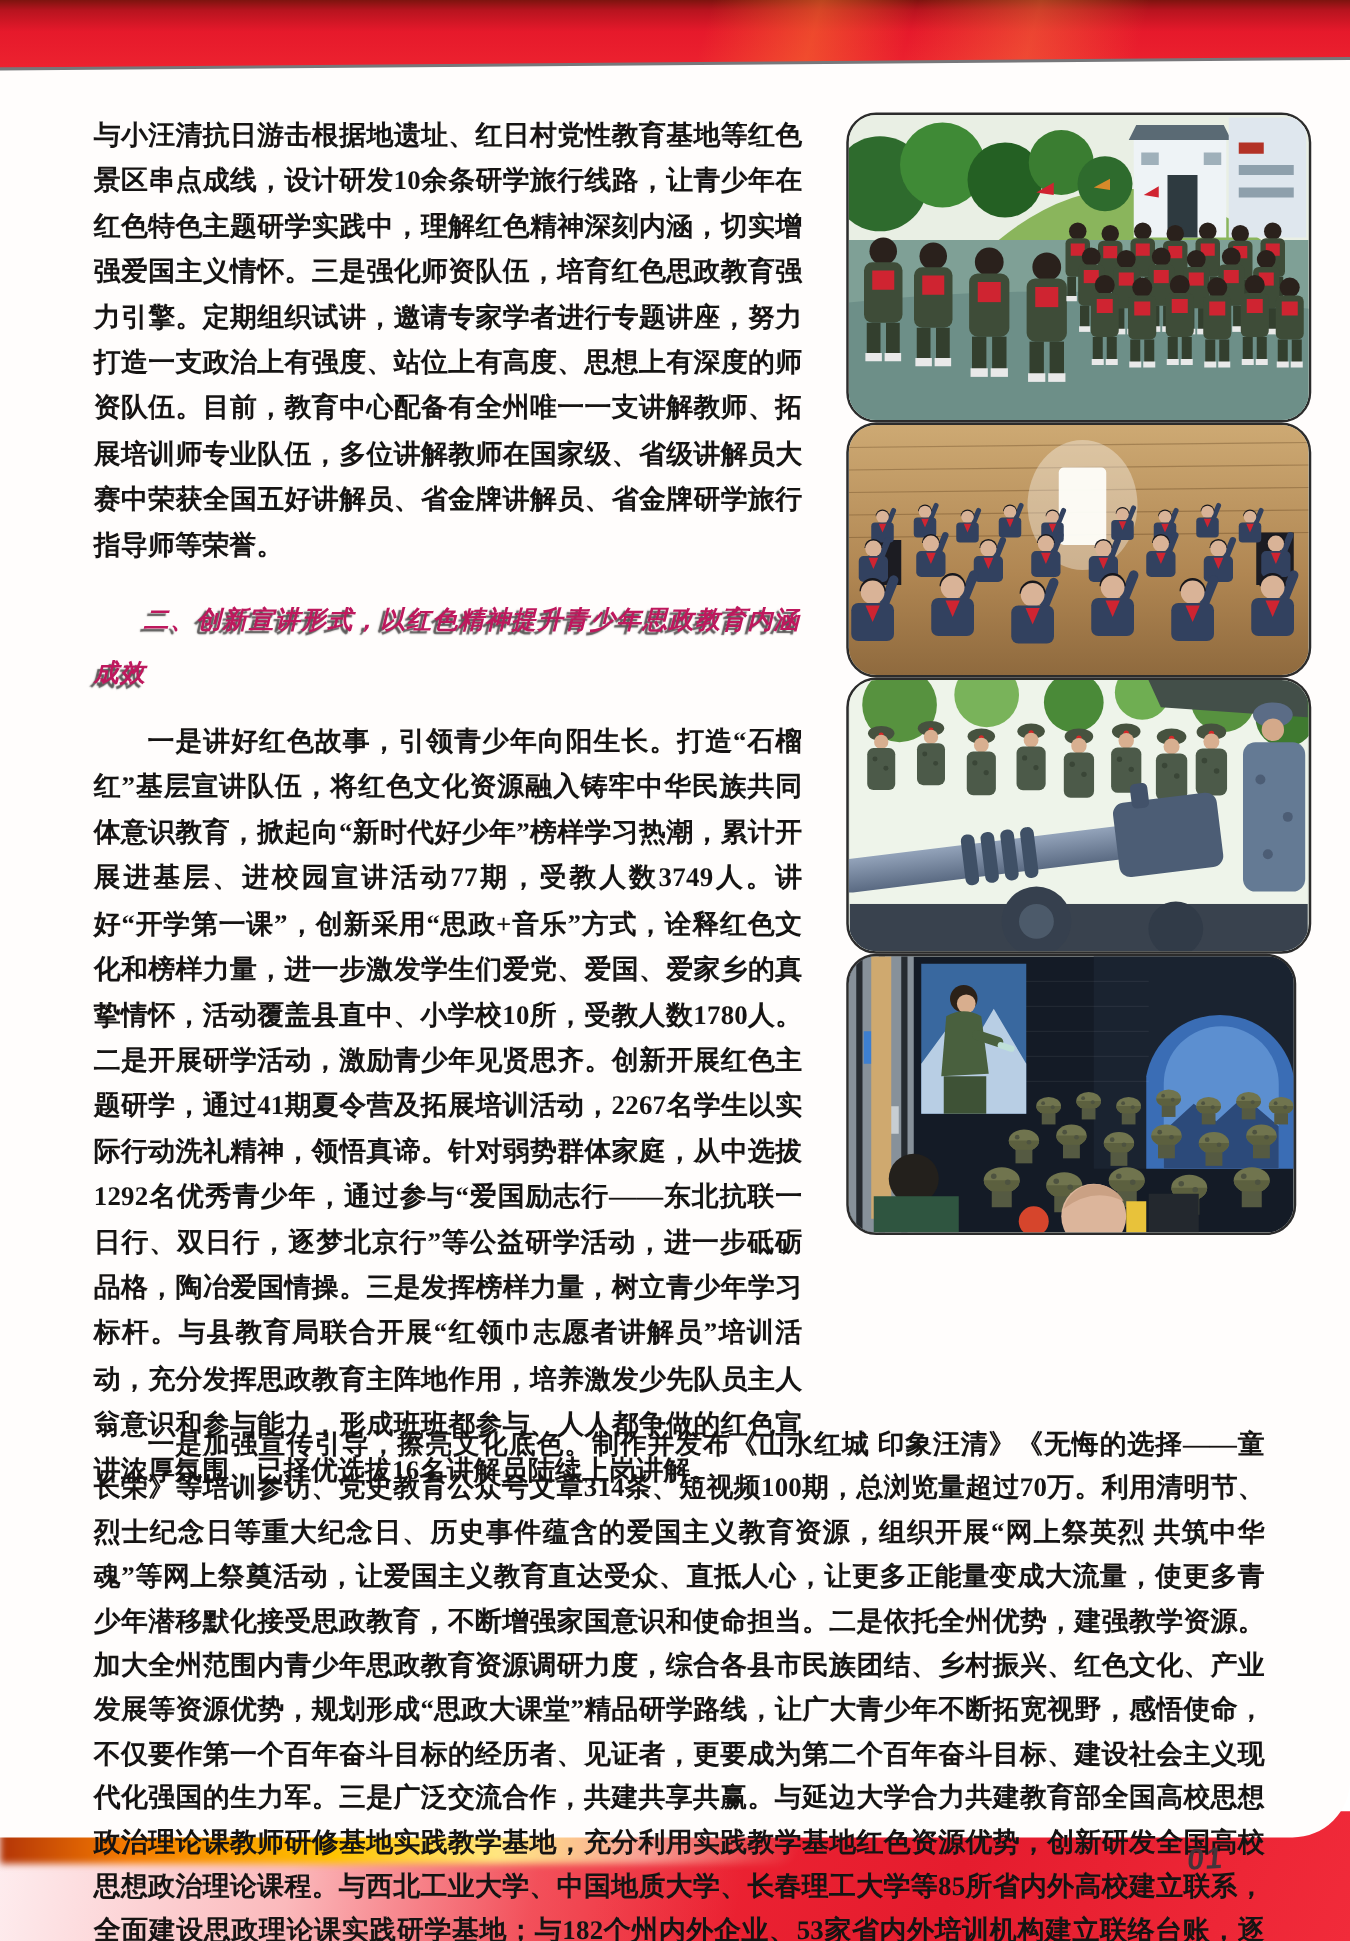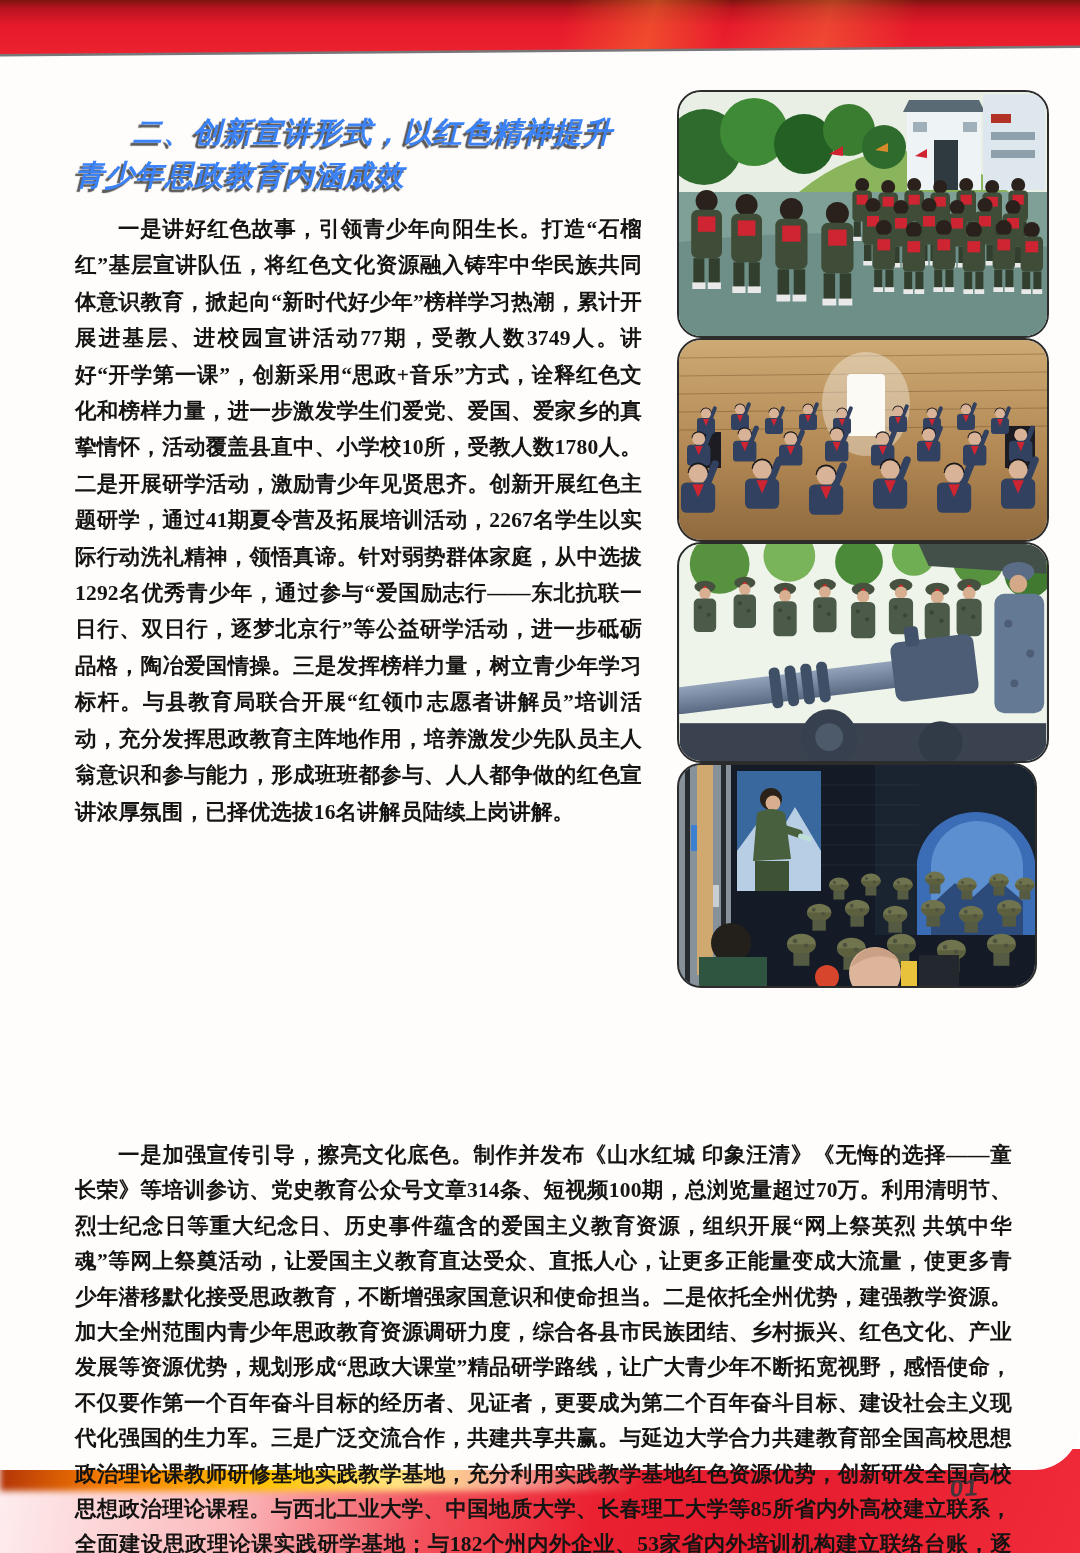--- a/index.html
+++ b/index.html
@@ -34,22 +34,22 @@
     font-size:24px;font-weight:700;color:#43343a;transform:skewX(-8deg) rotate(-3deg);letter-spacing:1px;}
   
   .left-col{position:absolute;left:75px;top:90px;width:567px;z-index:2;}
   .full-col{position:absolute;left:75px;top:1138px;width:937px;z-index:2;}
   .body-para{
     font-size:21.5px;line-height:36.4px;font-weight:700;color:#161413;
     text-align:justify;margin:0;letter-spacing:.2px;
   }
   .indent{text-indent:2em;}
   .sec-heading{
-    font-size:29px;line-height:42.5px;font-weight:700;font-style:italic;
-    color:#3b82f6;text-indent:2em;text-align:left;letter-spacing:1px;
+    font-size:20px;line-height:42.5px;font-weight:700;font-style:italic;
+    color:#be185d;text-indent:2em;text-align:left;letter-spacing:1px;
     text-shadow:-3px 3px 1px rgba(42,40,40,.78);
     margin:21px 0 15px 0;
   }
   .full-col .body-para{line-height:35.4px;}
   
   .photos{position:absolute;left:677px;top:90px;width:372px;z-index:2;}
   .photo{display:block;border:2px solid #2c2c2c;border-radius:24px;overflow:hidden;
     background:#dfe5dd;box-sizing:border-box;width:372px;}
   .photo svg{display:block;width:100%;height:100%;}
   .ph1{height:248px;}
@@ -61,20 +61,21 @@
 <body>
 
 <div class="top-ribbon">
   <div class="rule"></div>
   <div class="red"></div>
 </div>
 
 <div class="sheet"></div>
 
 <div class="left-col">
+  <p class="body-para">与小汪清抗日游击根据地遗址、红日村党性教育基地等红色景区串点成线，设计研发10余条研学旅行线路，让青少年在红色特色主题研学实践中，理解红色精神深刻内涵，切实增强爱国主义情怀。三是强化师资队伍，培育红色思政教育强力引擎。定期组织试讲，邀请专家学者进行专题讲座，努力打造一支政治上有强度、站位上有高度、思想上有深度的师资队伍。目前，教育中心配备有全州唯一一支讲解教师、拓展培训师专业队伍，多位讲解教师在国家级、省级讲解员大赛中荣获全国五好讲解员、省金牌讲解员、省金牌研学旅行指导师等荣誉。</p>
   <h2 class="sec-heading">二、创新宣讲形式，以红色精神提升青少年思政教育内涵成效</h2>
   <p class="body-para indent">一是讲好红色故事，引领青少年向阳生长。打造“石榴红”基层宣讲队伍，将红色文化资源融入铸牢中华民族共同体意识教育，掀起向“新时代好少年”榜样学习热潮，累计开展进基层、进校园宣讲活动77期，受教人数3749人。讲好“开学第一课”，创新采用“思政+音乐”方式，诠释红色文化和榜样力量，进一步激发学生们爱党、爱国、爱家乡的真挚情怀，活动覆盖县直中、小学校10所，受教人数1780人。二是开展研学活动，激励青少年见贤思齐。创新开展红色主题研学，通过41期夏令营及拓展培训活动，2267名学生以实际行动洗礼精神，领悟真谛。针对弱势群体家庭，从中选拔1292名优秀青少年，通过参与“爱国励志行——东北抗联一日行、双日行，逐梦北京行”等公益研学活动，进一步砥砺品格，陶冶爱国情操。三是发挥榜样力量，树立青少年学习标杆。与县教育局联合开展“红领巾志愿者讲解员”培训活动，充分发挥思政教育主阵地作用，培养激发少先队员主人翁意识和参与能力，形成班班都参与、人人都争做的红色宣讲浓厚氛围，已择优选拔16名讲解员陆续上岗讲解。</p>
 </div>
 
 <div class="full-col">
   <p class="body-para indent">一是加强宣传引导，擦亮文化底色。制作并发布《山水红城 印象汪清》《无悔的选择——童长荣》等培训参访、党史教育公众号文章314条、短视频100期，总浏览量超过70万。利用清明节、烈士纪念日等重大纪念日、历史事件蕴含的爱国主义教育资源，组织开展“网上祭英烈 共筑中华魂”等网上祭奠活动，让爱国主义教育直达受众、直抵人心，让更多正能量变成大流量，使更多青少年潜移默化接受思政教育，不断增强家国意识和使命担当。二是依托全州优势，建强教学资源。加大全州范围内青少年思政教育资源调研力度，综合各县市民族团结、乡村振兴、红色文化、产业发展等资源优势，规划形成“思政大课堂”精品研学路线，让广大青少年不断拓宽视野，感悟使命，不仅要作第一个百年奋斗目标的经历者、见证者，更要成为第二个百年奋斗目标、建设社会主义现代化强国的生力军。三是广泛交流合作，共建共享共赢。与延边大学合力共建教育部全国高校思想政治理论课教师研修基地实践教学基地，充分利用实践教学基地红色资源优势，创新研发全国高校思想政治理论课程。与西北工业大学、中国地质大学、长春理工大学等85所省内外高校建立联系，全面建设思政理论课实践研学基地；与182个州内外企业、53家省内外培训机构建立联络台账，逐步建立红色文化关联圈，实现景区互通、线路互推、游客互送的联动发展机制。</p>
 </div>
 
 <div class="photos">
 

